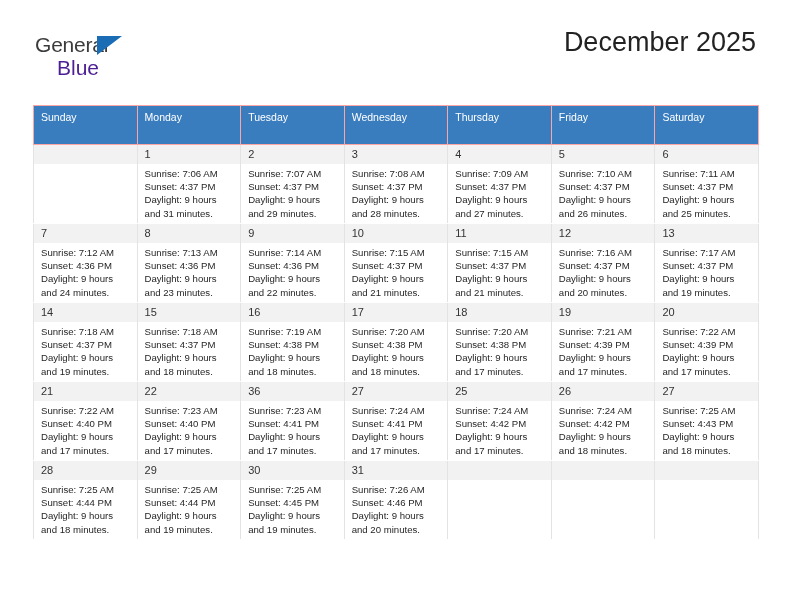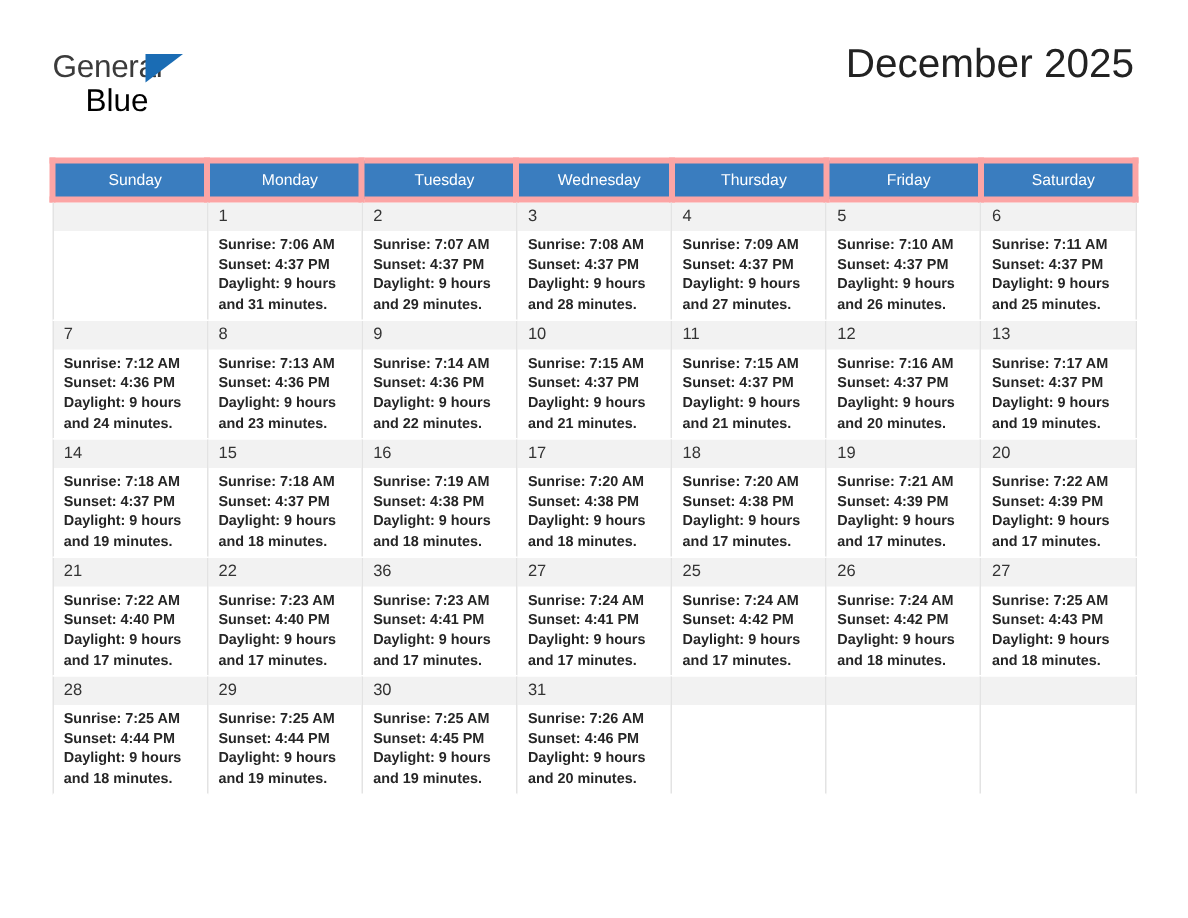--- a/index.html
+++ b/index.html
@@ -53,21 +53,21 @@
     top: 3px;
     width: 0;
     height: 0;
     border-top: 19px solid #1a6cb4;
     border-right: 25px solid transparent;
   }
   .logo-blue {
     margin-left: 22px;
     margin-top: -1px;
     font-size: 21px;
-    color: #000000;
+    color: #4c1d95;
     line-height: 23px;
     font-family: "Liberation Sans", sans-serif;
   }
   .title-block {
     position: absolute;
     right: 36px;
     top: 26px;
     text-align: left;
   }
   .cal-title {
@@ -91,24 +91,24 @@
     top: 105px;
     width: 726px;
     border-collapse: collapse;
     table-layout: fixed;
   }
   .calendar th {
     background: #3a7dbf;
     color: #ffffff;
     font-size: 10.5px;
     font-weight: normal;
-    text-align: center;
-    padding: 5px 0 5px 7px;
+    text-align: left;
+    padding: 5px 0 21px 7px;
     height: 11px;
-    border: 4px solid #fca5a5;
+    border: 1px solid #fca5a5;
   }
   .calendar td {
     vertical-align: top;
     border-left: 1px solid #e3e3e3;
     border-right: 1px solid #e3e3e3;
     border-bottom: 1px solid #ffffff;
     height: 78px;
     padding: 0;
     background: #ffffff;
   }
@@ -126,21 +126,20 @@
   }
   td.empty .daynum {
     background: #f2f2f2;
     color: transparent;
   }
   .info {
     padding: 3px 5px 0 7px;
     font-size: 9.6px;
     line-height: 13.2px;
     color: #262626;
-    font-weight: bold;
   }
   .info div {
     white-space: nowrap;
   }
 </style>
 </head>
 <body>
 
 <div class="page">
 

